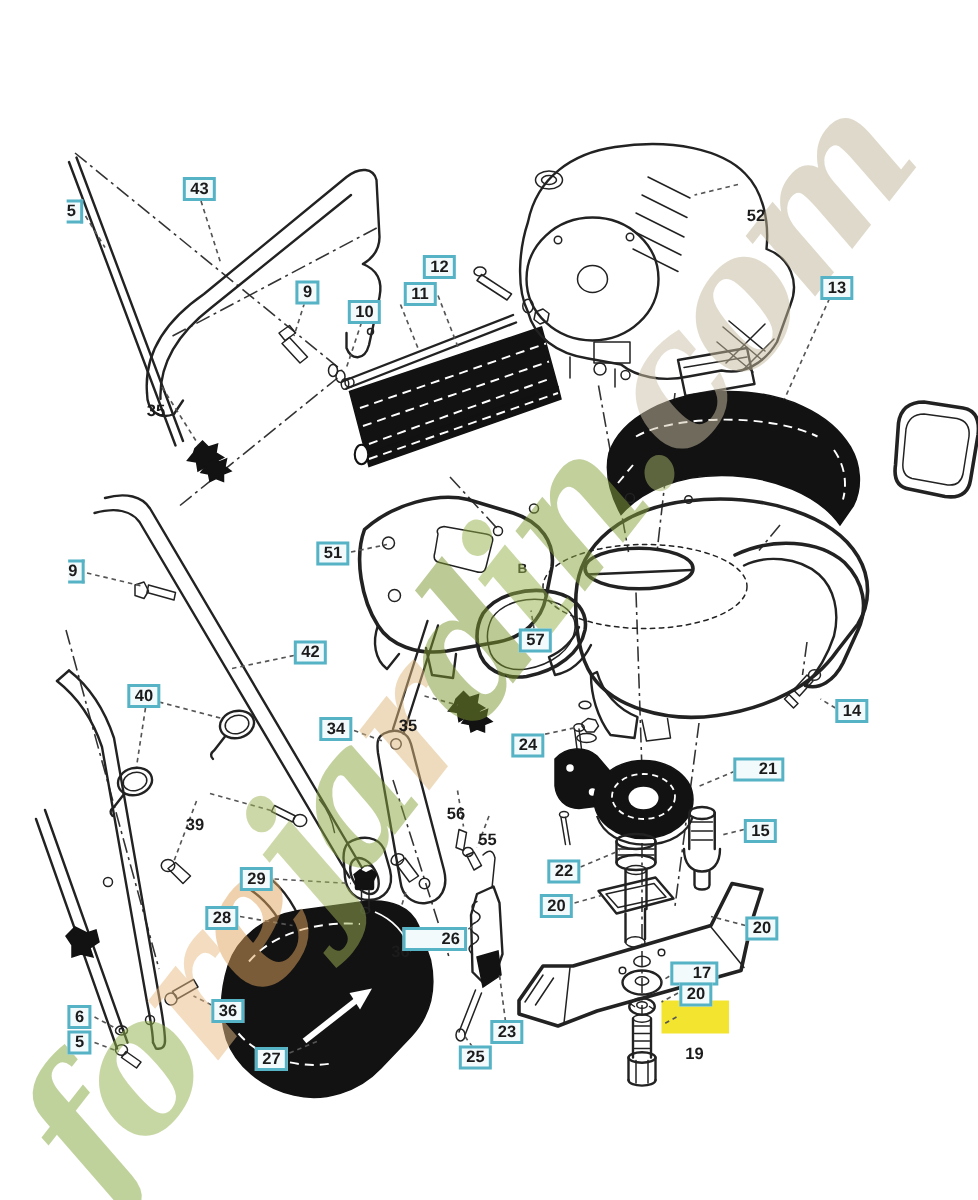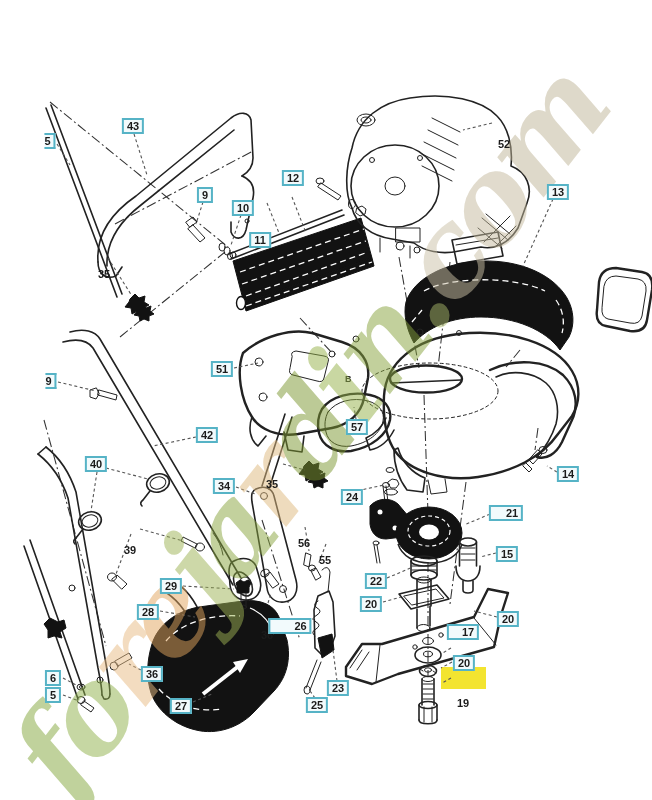--- a/index.html
+++ b/index.html
@@ -365,21 +365,21 @@
       <line x1="63" y1="695" x2="79" y2="701"></line>
     </g>
   </svg>
 
   <div id="watermark"><span style="color: rgb(131, 166, 60);">f</span><span style="color: rgb(143, 176, 74);">o</span><span style="color: rgb(232, 187, 131);">r</span><span style="color: rgb(226, 165, 94);">e</span><span style="color: rgb(157, 178, 84);">j</span><span style="color: rgb(136, 164, 62);">a</span><span style="color: rgb(223, 185, 126);">r</span><span style="color: rgb(124, 150, 47);">d</span><span style="color: rgb(148, 177, 72);">i</span><span style="color: rgb(134, 162, 60);">n</span><span style="color: rgb(168, 184, 106);">.</span><span style="color: rgb(203, 193, 166);">c</span><span style="color: rgb(196, 185, 156);">o</span><span style="color: rgb(191, 180, 150);">m</span></div>
 
   <div id="callout-layer">
       <div class="callout" style="left: 133px; top: 126px;">43</div>
       <div class="callout" style="left: 205px; top: 195px;">9</div>
       <div class="callout" style="left: 243px; top: 208px;">10</div>
-      <div class="callout" style="left: 260px; top: 196px; margin-top: 44px;">11</div>
+      <div class="callout" style="left: 280px; top: 196px;">11</div>
       <div class="callout" style="left: 293px; top: 178px;">12</div>
       <div class="callout" style="left: 558px; top: 192px; text-align: center;">13</div>
       <div class="callout plain" style="left: 504px; top: 120px;">52</div>
       <div class="callout plain" style="left: 104px; top: 250px;">35</div>
       <div class="callout clipped" style="left: 50px; top: 141px;">5</div>
       <div class="callout clipped" style="left: 51px; top: 381px;">9</div>
       <div class="callout" style="left: 222px; top: 369px;">51</div>
       <div class="callout" style="left: 357px; top: 427px;">57</div>
       <div class="callout" style="left: 207px; top: 435px;">42</div>
       <div class="callout" style="left: 96px; top: 464px;">40</div>
@@ -388,21 +388,21 @@
       <div class="callout plain" style="left: 130px; top: 526px;">39</div>
       <div class="callout plain" style="left: 304px; top: 519px;">56</div>
       <div class="callout plain" style="left: 325px; top: 536px;">55</div>
       <div class="callout" style="left: 352px; top: 497px;">24</div>
       <div class="callout" style="left: 506px; top: 513px; padding-left: 15px;">21</div>
       <div class="callout" style="left: 507px; top: 554px;">15</div>
       <div class="callout" style="left: 568px; top: 474px;">14</div>
       <div class="callout" style="left: 376px; top: 581px;">22</div>
       <div class="callout" style="left: 371px; top: 604px;">20</div>
       <div class="callout" style="left: 508px; top: 619px;">20</div>
-      <div class="callout" style="left: 463px; top: 632px; padding-left: 13px;">17</div>
+      <div class="callout" style="left: 463px; top: 649px; padding-left: 13px;">17</div>
       <div class="callout" style="left: 464px; top: 663px;">20</div>
       <div class="callout plain on-yellow" style="left: 463px; top: 679px;">19</div>
       <div class="callout" style="left: 171px; top: 586px;">29</div>
       <div class="callout" style="left: 148px; top: 612px;">28</div>
       <div class="callout" style="left: 152px; top: 674px;">36</div>
       <div class="callout plain" style="left: 267px; top: 611px;">36</div>
       <div class="callout" style="left: 181px; top: 706px;">27</div>
       <div class="callout" style="left: 290px; top: 626px; padding-left: 24px;">26</div>
       <div class="callout" style="left: 338px; top: 688px;">23</div>
       <div class="callout" style="left: 317px; top: 705px;">25</div>

